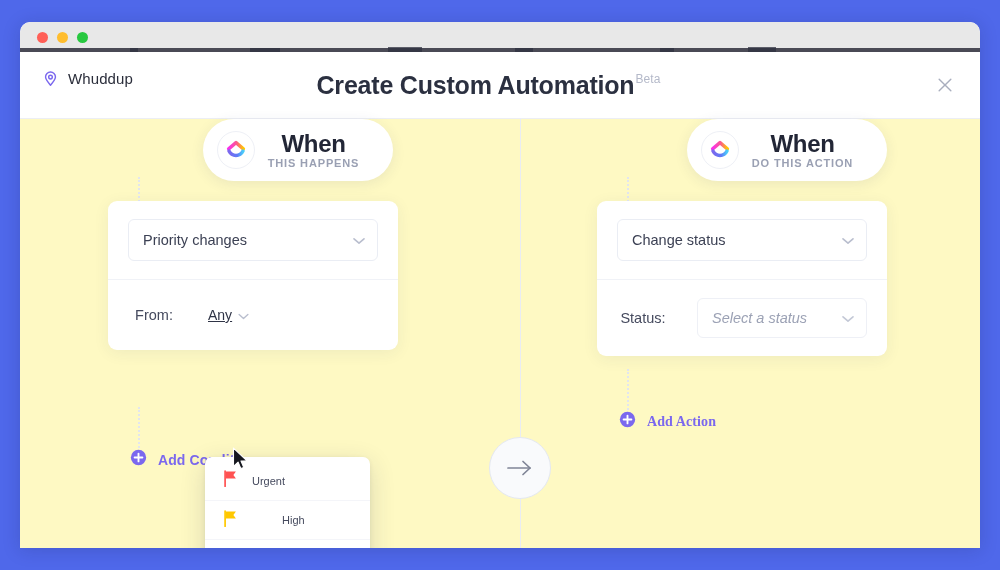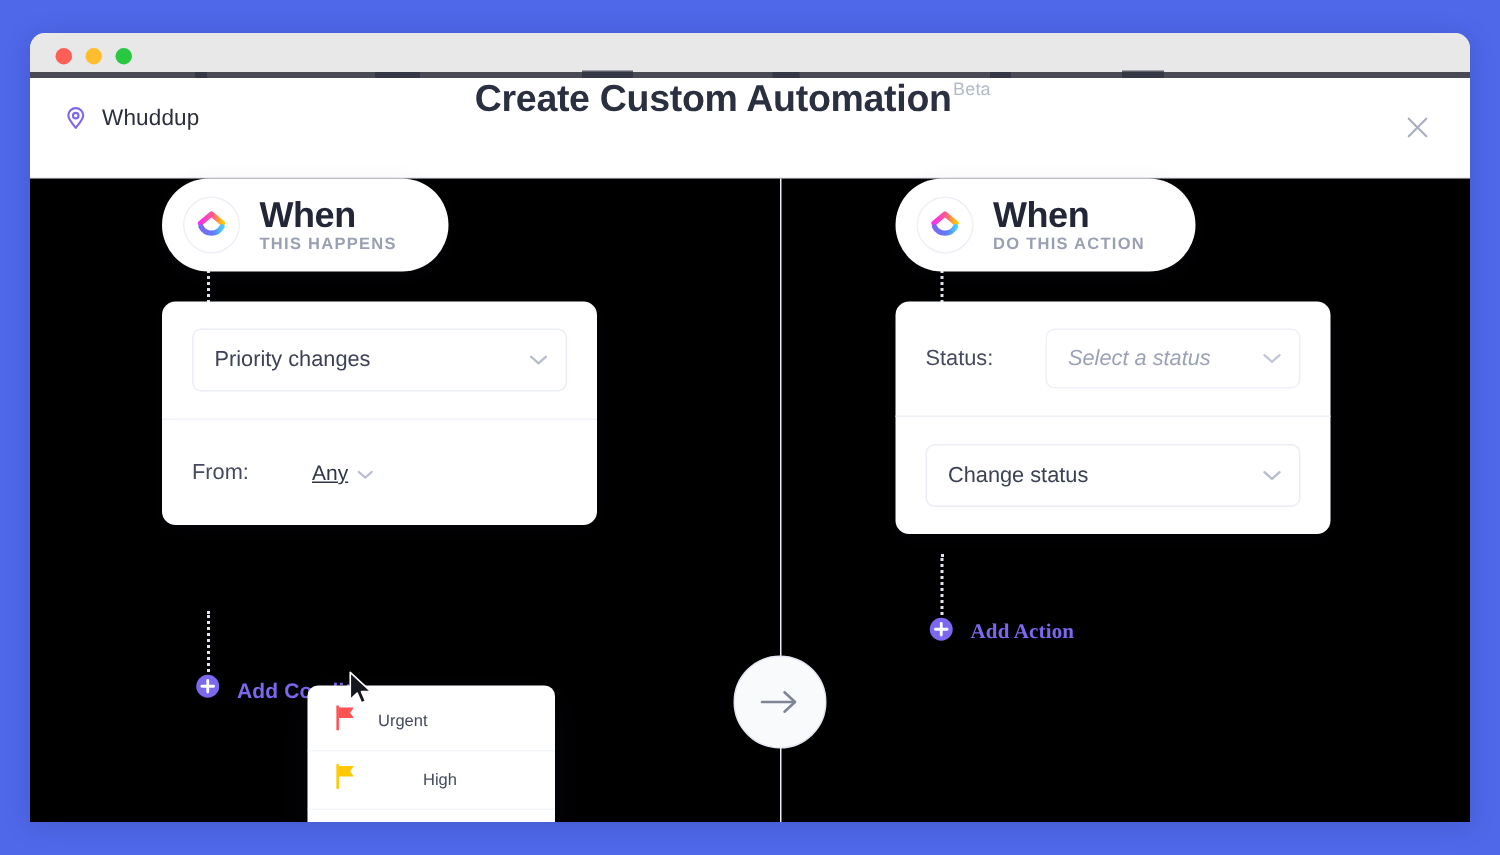--- a/index.html
+++ b/index.html
@@ -55,21 +55,21 @@
   #brand {
     position: absolute; left: 22px; top: 18px;
     display: flex; align-items: center; gap: 9px;
   }
   #brand .pin { width: 17px; height: 17px; display: block; }
   #brand .brand-label {
     font-size: 15px; color: #2b2e3b; letter-spacing: .1px;
   }
   #modal-title-wrap {
     position: absolute; left: 0; top: 0; width: 100%; height: 100%;
-    display: flex; justify-content: center;
+    display: flex; align-items: center; justify-content: center;
   }
   #modal-title {
     font-size: 25px; font-weight: 700; color: #2b3040;
     letter-spacing: -.2px; position: relative; left: -12px;
   }
   #beta-badge {
     font-size: 12px; font-weight: 400; color: #b4b9c9;
     position: relative; top: -11px; left: 1px;
     letter-spacing: .1px;
   }
@@ -77,21 +77,22 @@
     position: absolute; right: 22px; top: 50%;
     transform: translateY(-50%);
     width: 26px; height: 26px; cursor: pointer;
     display: flex; align-items: center; justify-content: center;
   }
 
   
   #modal-body {
     position: relative;
     height: calc(100% - 97px);
-    background: #000000;
+    background: #fef9c3;
+    text-align: center;
   }
   #center-divider {
     position: absolute; left: 500px; top: 0; bottom: 0;
     width: 1px; background: #e9ecf3;
   }
   #arrow-circle {
     position: absolute; left: 469px; top: 318px;
     width: 62px; height: 62px; border-radius: 50%;
     background: #f9fafc; border: 1px solid #e4e8f1;
     display: flex; align-items: center; justify-content: center;
@@ -387,43 +388,43 @@
           </svg>
         </span>
         <span class="pill-texts">
           <span class="pill-title">When</span>
           <span class="pill-sub">DO THIS ACTION</span>
         </span>
       </div>
 
       <div class="card" id="card-then">
         <div class="card-section">
+          <div class="select-box">
+            <span>Change status</span>
+            <span class="chev">
+              <svg width="12" height="8" viewBox="0 0 12 8" fill="none" stroke="#b9bece" stroke-width="1.6" stroke-linecap="round" stroke-linejoin="round">
+                <polyline points="1,1.8 6,6.2 11,1.8"></polyline>
+              </svg>
+            </span>
+          </div>
+        </div>
+
+        <div class="card-section">
           <div class="field-row">
             <span class="field-label">Status:</span>
             <span class="status-select">
               <span>Select a status</span>
               <span class="chev">
                 <svg width="12" height="8" viewBox="0 0 12 8" fill="none" stroke="#c3c8d6" stroke-width="1.6" stroke-linecap="round" stroke-linejoin="round">
                   <polyline points="1,1.8 6,6.2 11,1.8"></polyline>
                 </svg>
               </span>
             </span>
           </div>
         </div>
-
-        <div class="card-section">
-          <div class="select-box">
-            <span>Change status</span>
-            <span class="chev">
-              <svg width="12" height="8" viewBox="0 0 12 8" fill="none" stroke="#b9bece" stroke-width="1.6" stroke-linecap="round" stroke-linejoin="round">
-                <polyline points="1,1.8 6,6.2 11,1.8"></polyline>
-              </svg>
-            </span>
-          </div>
-        </div>
       </div>
 
       <div class="add-link" id="add-action">
         <span>
           <svg width="17" height="17" viewBox="0 0 20 20">
             <circle cx="10" cy="10" r="9" fill="#7b68ee"></circle>
             <path d="M10 5.4 V14.6 M5.4 10 H14.6" stroke="#ffffff" stroke-width="2.2" stroke-linecap="round"></path>
           </svg>
         </span>
         <span class="add-label">Add Action</span>

